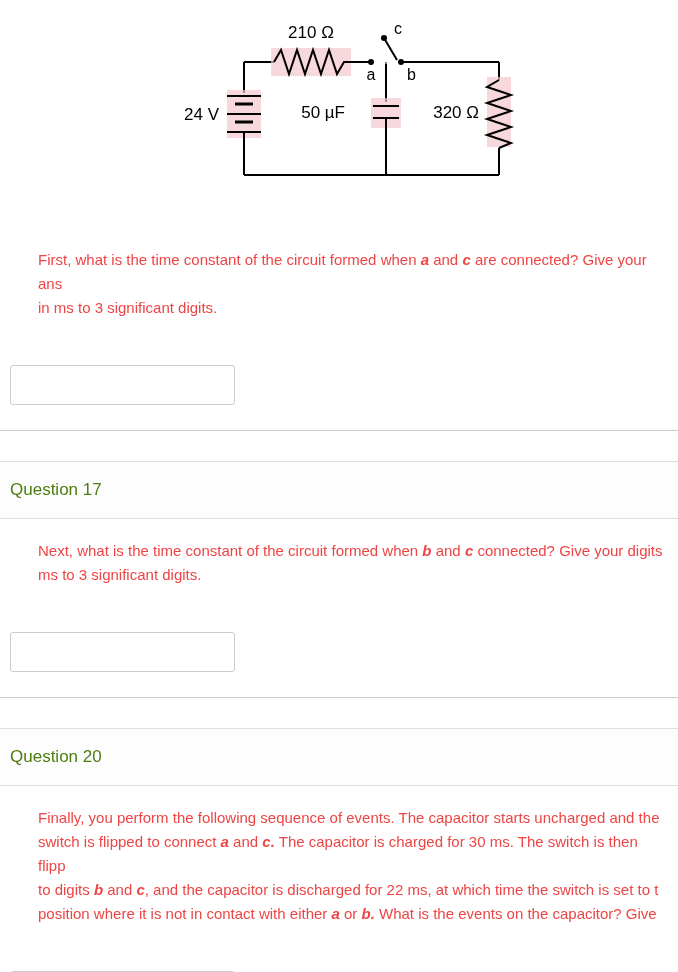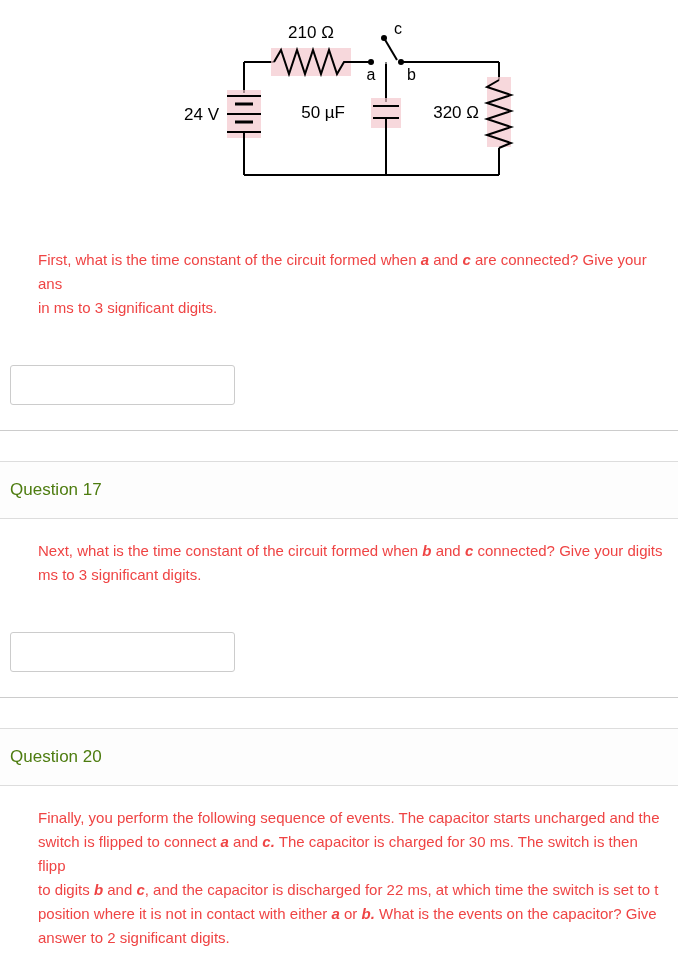--- a/index.html
+++ b/index.html
@@ -156,18 +156,17 @@
 <div class="divider"></div>
 
 <div class="question-header">
   <span>Question 20</span>
 </div>
 
 <div class="question-body">
   <span>Finally, you perform the following sequence of events.  The capacitor starts uncharged and the switch is flipped to connect </span><span class="bold-italic">a</span><span> and </span><span class="bold-italic">c.</span><span> The capacitor is charged for 30 ms.  The switch is then flipp</span><br>
   <span>to digits </span><span class="bold-italic">b</span><span> and </span><span class="bold-italic">c</span><span>, and the capacitor is discharged for 22 ms, at which time the switch is set to t</span><br>
   <span>position where it is not in contact with either </span><span class="bold-italic">a</span><span> or </span><span class="bold-italic">b.</span><span>  What is the events on the capacitor? Give</span><br>
-  <span>answer to 2 significant digits.</span>
 </div>
 
 <div class="answer-input">
   <input type="text" style="">
 </div>
 
 </body></html>

